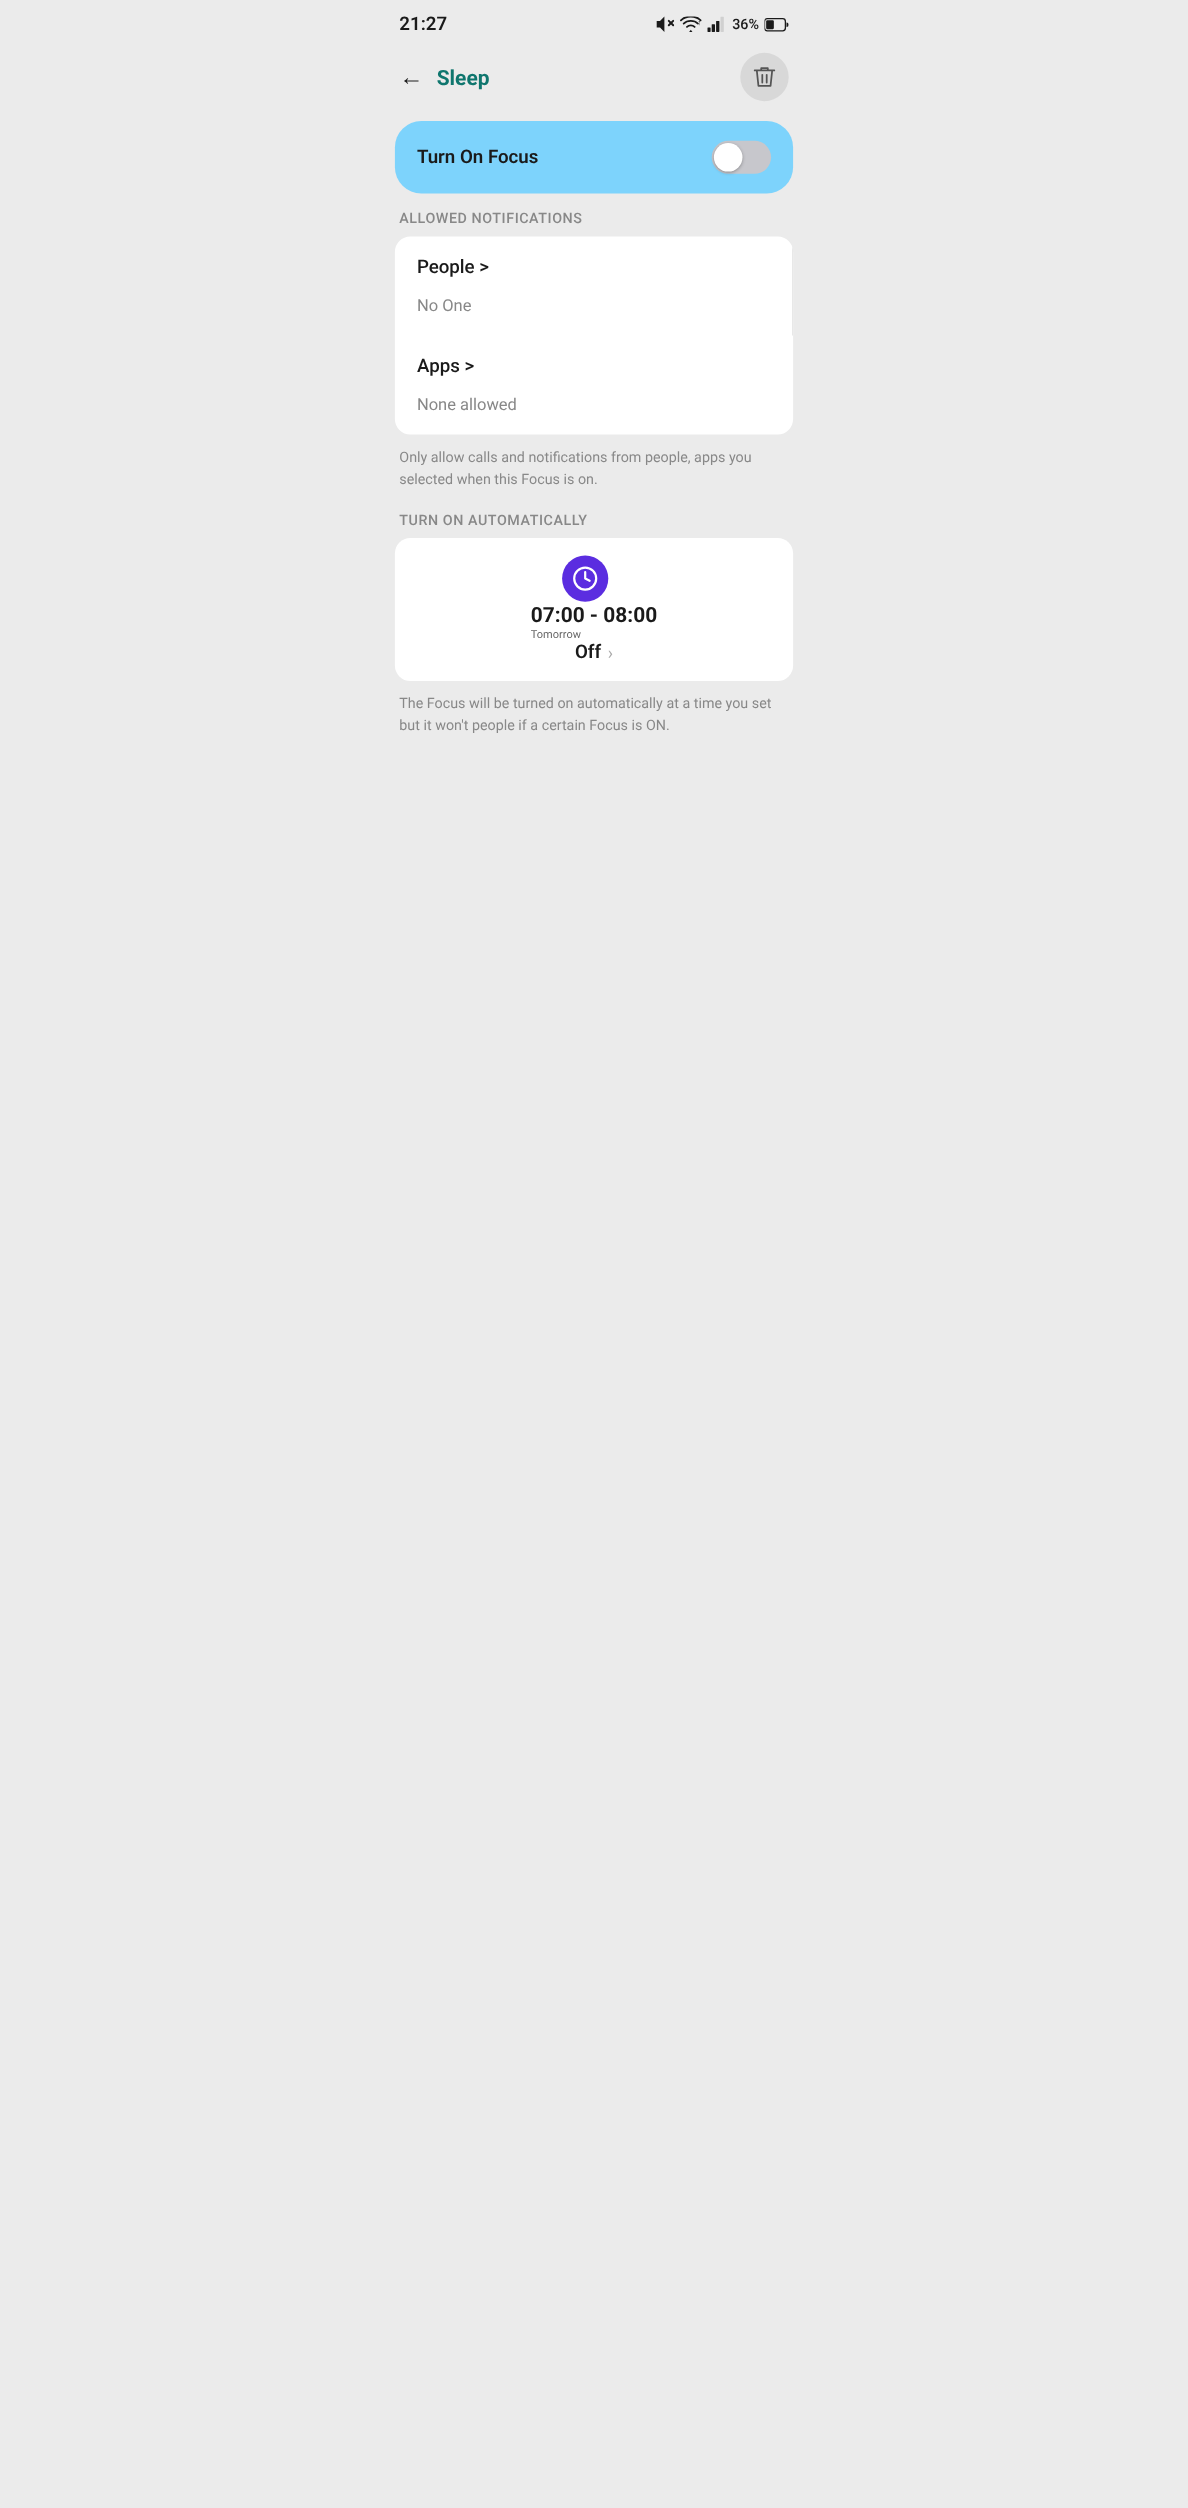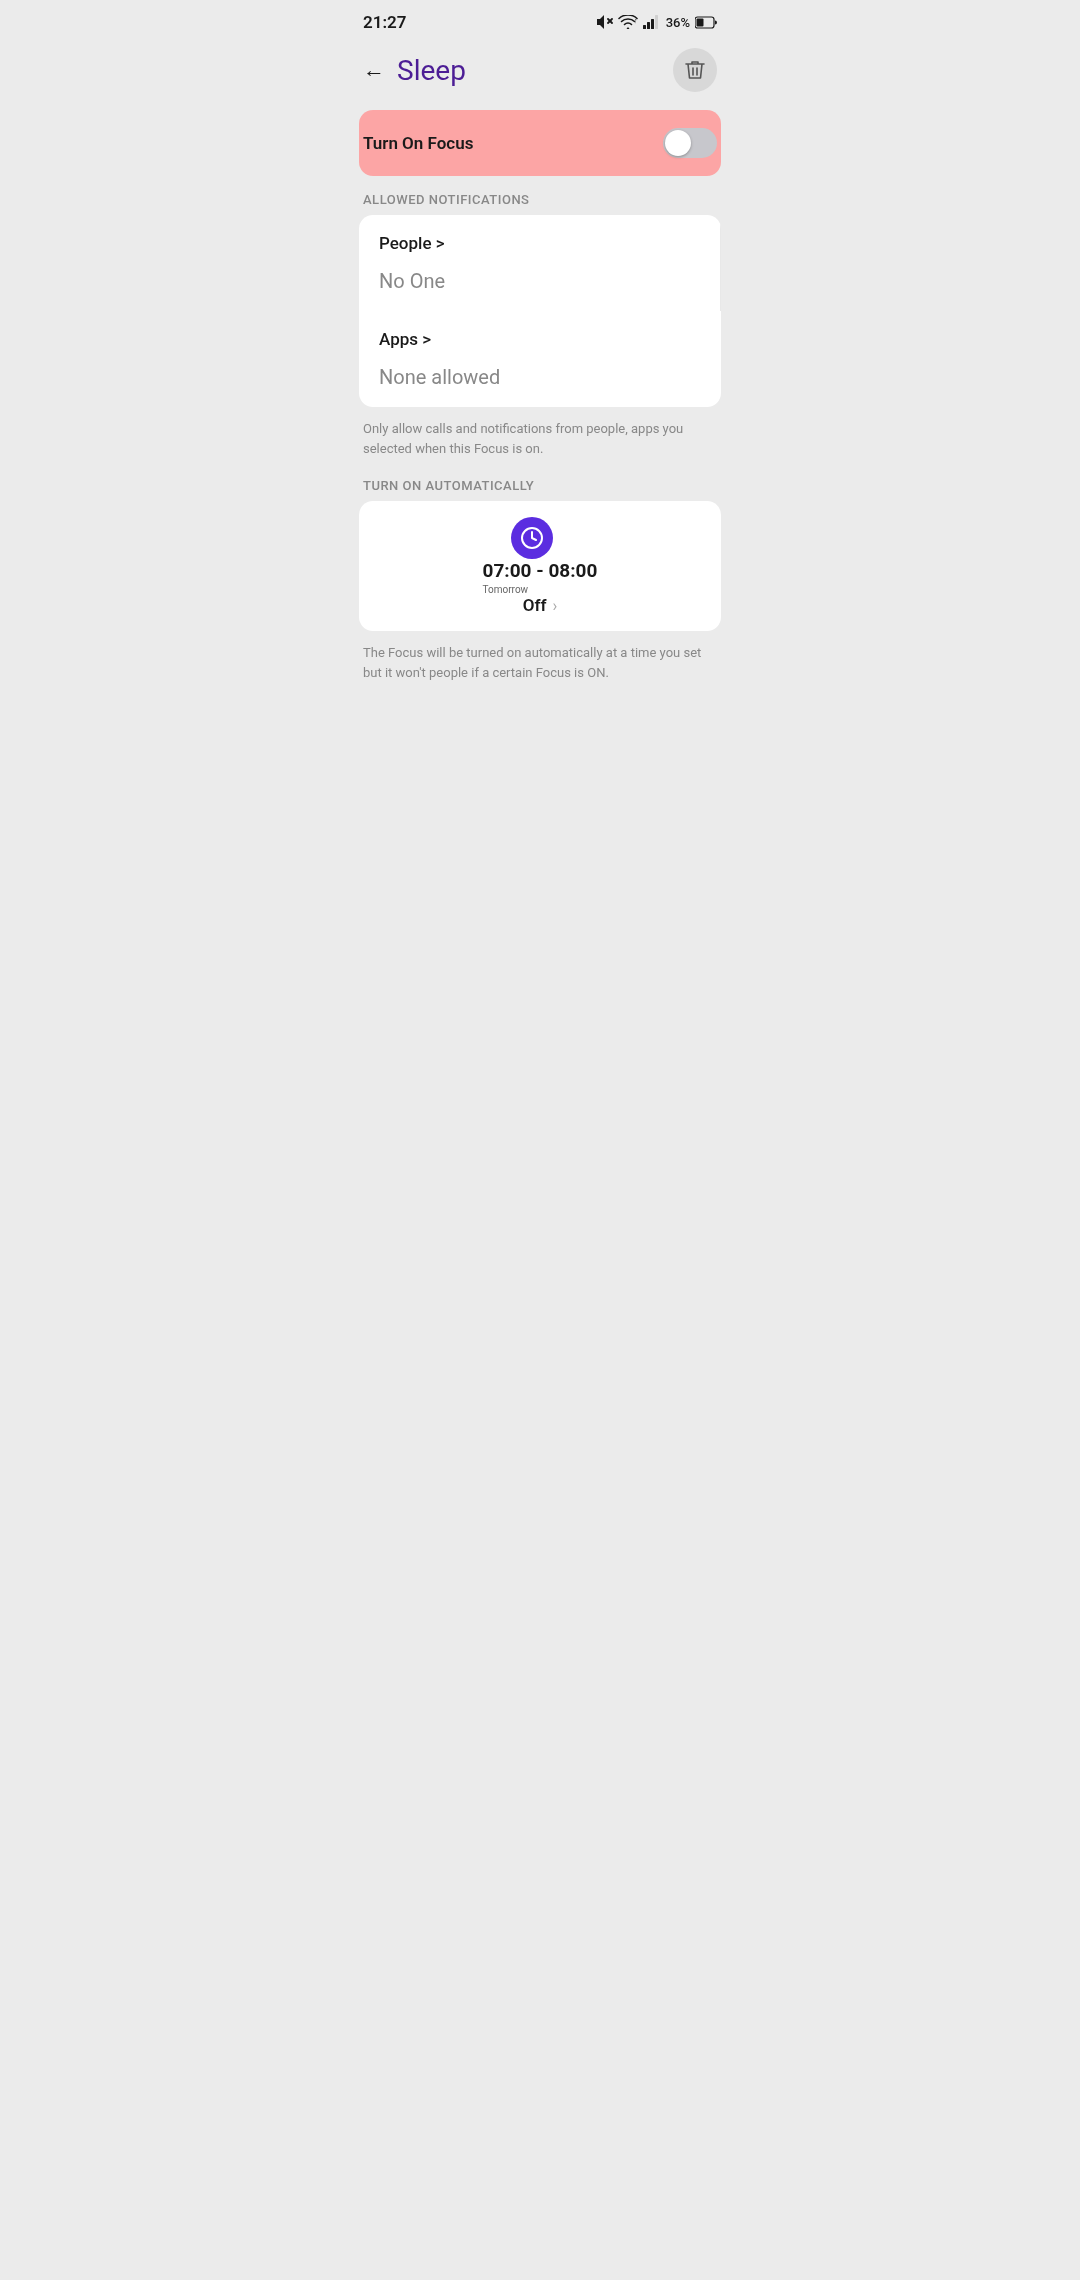--- a/index.html
+++ b/index.html
@@ -52,42 +52,42 @@
       gap: 12px;
     }
 
     .back-arrow {
       font-size: 22px;
       color: #1a1a1a;
       cursor: pointer;
     }
 
     .header-title {
-      font-size: 28px;
-      font-weight: 400;
-      color: #4c1d95;
+      font-size: 19px;
+      font-weight: 700;
+      color: #0f766e;
     }
 
     .delete-btn {
       width: 44px;
       height: 44px;
       border-radius: 50%;
       background-color: #d8d8d8;
       display: flex;
       align-items: center;
       justify-content: center;
       cursor: pointer;
       border: none;
     }
 
     .section-card {
-      background: #fca5a5;
-      border-radius: 14px;
+      background: #7dd3fc;
+      border-radius: 24px;
       margin: 0 14px 16px;
-      padding: 18px 4px;
+      padding: 18px 20px;
     }
 
     .turn-on-focus-card {
       display: flex;
       justify-content: space-between;
       align-items: center;
     }
 
     .turn-on-focus-label {
       font-size: 17px;
@@ -144,21 +144,21 @@
     }
 
     .notif-title {
       font-size: 17px;
       font-weight: 500;
       color: #1a1a1a;
       margin-bottom: 16px;
     }
 
     .notif-value {
-      font-size: 20px;
+      font-size: 15px;
       color: #888;
     }
 
     .notif-description {
       font-size: 13px;
       color: #888;
       padding: 4px 18px 20px;
       line-height: 1.5;
     }
 

